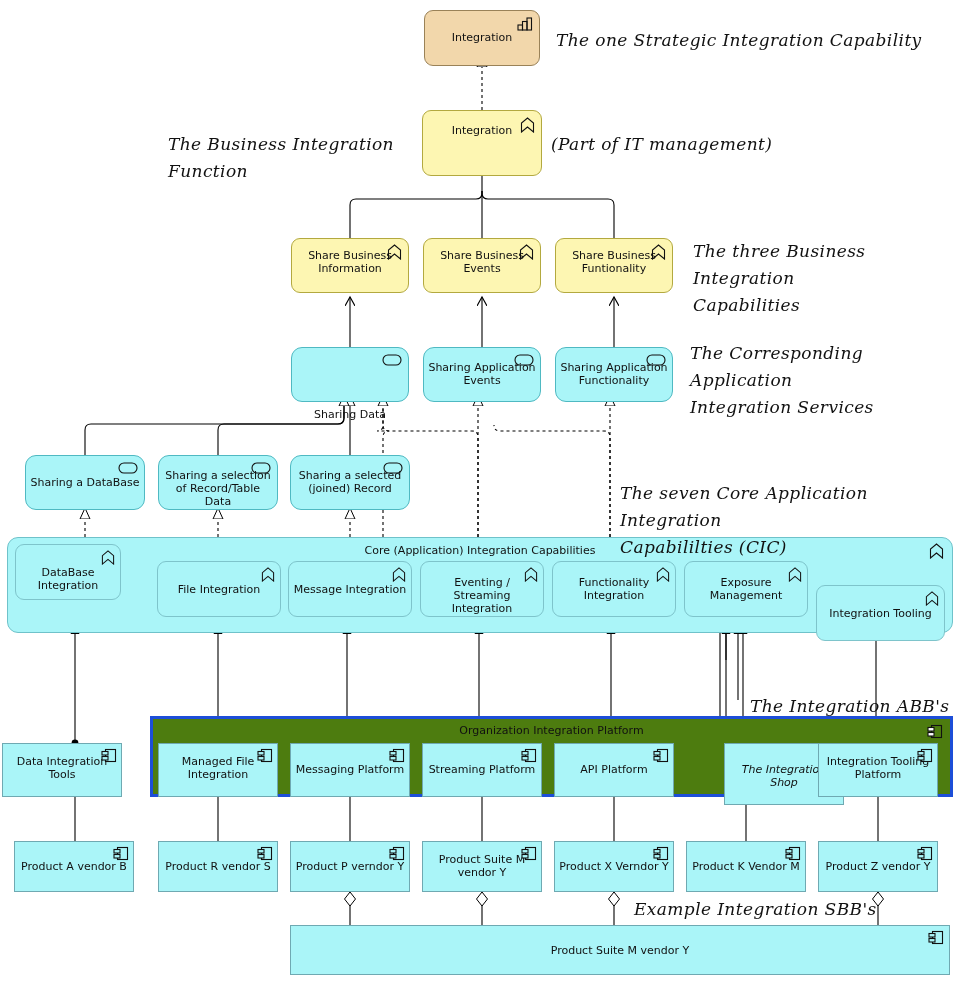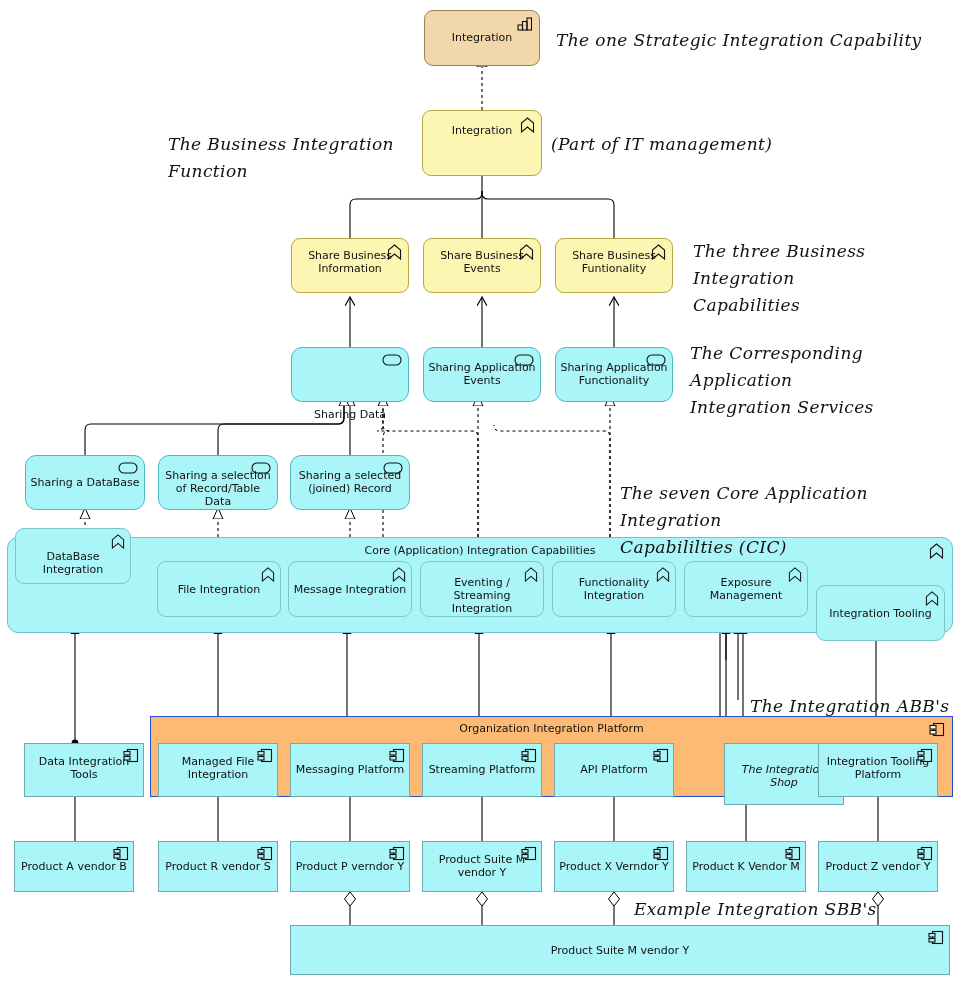--- a/index.html
+++ b/index.html
@@ -34,21 +34,21 @@
     background:#aaf5f8;border:1px solid #6fc2ca;border-radius:11px;
   }
   .grp-app .grp-title{
     position:absolute;left:0;right:0;top:6px;text-align:center;
     font-size:11px;color:#111;
   }
   .comp-app{
     background:#aaf5f8;border:1px solid #6fa9b2;border-radius:0;
   }
   .comp-grp{
-    background:#fdba74;border:1px solid #1d4ed8;border-radius:0;
+    background:#4d7c0f;border:3px solid #1d4ed8;border-radius:0;
   }
   .comp-grp .grp-title{
     position:absolute;left:0;right:0;top:5px;text-align:center;
     font-size:11px;color:#111;
   }
   
   .ico{position:absolute;z-index:3;pointer-events:none;}
   
   .anno{
     position:absolute;z-index:4;color:#111;
@@ -239,21 +239,21 @@
     </svg>
   </div>
 
   <div class="node grp-app" style="left:7px;top:537px;width:946px;height:96px;">
     <div class="grp-title">Core (Application) Integration Capabilities</div>
     <svg class="ico" style="right:8px;top:5px;" width="15" height="16" viewBox="0 0 15 16">
       <path d="M1.5,15 L1.5,6 L7.5,1 L13.5,6 L13.5,15 L7.5,10 Z" fill="none" stroke="#111" stroke-width="1.1"></path>
     </svg>
   </div>
 
-  <div class="node cap-app" style="left:15px;top:528px;width:116px;height:56px;">
+  <div class="node cap-app" style="left:15px;top:544px;width:106px;height:56px;">
     <div class="lbl" style="top:21px;white-space:pre-line;">DataBase Integration</div>
     <svg class="ico" style="right:5px;top:5px;" width="14" height="15" viewBox="0 0 15 16">
       <path d="M1.5,15 L1.5,6 L7.5,1 L13.5,6 L13.5,15 L7.5,10 Z" fill="none" stroke="#111" stroke-width="1.1"></path>
     </svg>
   </div>
   <div class="node cap-app" style="left:157px;top:561px;width:124px;height:56px;">
     <div class="lbl" style="top:21px;white-space:pre-line;">File Integration</div>
     <svg class="ico" style="right:5px;top:5px;" width="14" height="15" viewBox="0 0 15 16">
       <path d="M1.5,15 L1.5,6 L7.5,1 L13.5,6 L13.5,15 L7.5,10 Z" fill="none" stroke="#111" stroke-width="1.1"></path>
     </svg>
@@ -296,21 +296,21 @@
     <div class="grp-title">Organization Integration Platform</div>
     <svg class="ico" style="right:7px;top:5px;" width="16" height="15" viewBox="0 0 16 15">
       <g fill="none" stroke="#111" stroke-width="1.1">
         <rect x="4.5" y="1.5" width="10" height="12"></rect>
         <rect x="1" y="3.5" width="6" height="3.5" fill="#ffffff"></rect>
         <rect x="1" y="8.5" width="6" height="3.5" fill="#ffffff"></rect>
       </g>
     </svg>
   </div>
 
-  <div class="node comp-app" style="left:24px;top:743px;width:120px;height:54px;">
+  <div class="node comp-app" style="left:2px;top:743px;width:120px;height:54px;">
     <div class="lbl" style="top:11px;white-space:pre-line;">Data Integration
 Tools</div>
     <svg class="ico" style="right:4px;top:4px;" width="16" height="15" viewBox="0 0 16 15">
       <g fill="none" stroke="#111" stroke-width="1.1">
         <rect x="4.5" y="1.5" width="10" height="12" fill="#aaf5f8"></rect>
         <rect x="1" y="3.5" width="6" height="3.5" fill="#aaf5f8"></rect>
         <rect x="1" y="8.5" width="6" height="3.5" fill="#aaf5f8"></rect>
       </g>
     </svg>
   </div>

